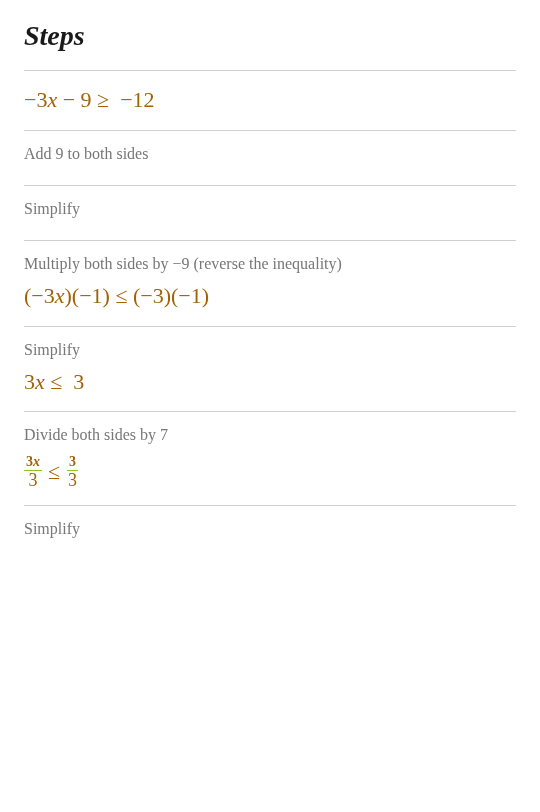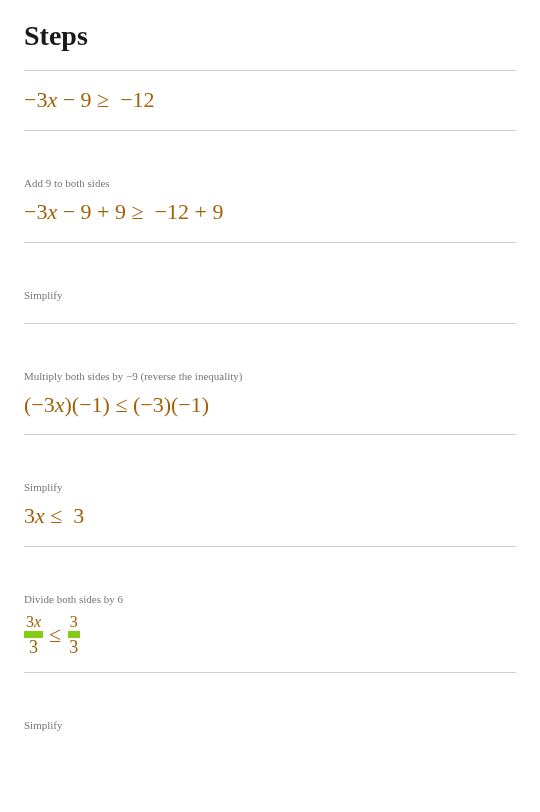--- a/index.html
+++ b/index.html
@@ -16,55 +16,56 @@
       color: #1a1a1a;
       padding: 20px 24px;
     }
 
     .page-title {
       font-size: 28px;
       font-weight: bold;
       color: #1a1a1a;
       margin-bottom: 18px;
       font-family: Georgia, serif;
+      font-style: italic;
     }
 
     .step-block {
       border-top: 1px solid #d0d0d0;
       padding: 14px 0;
     }
 
     .step-label {
-      font-size: 11px;
+      font-size: 16px;
       color: #777777;
       margin-bottom: 8px;
       font-family: Georgia, serif;
-      margin-top: 32px;
     }
 
     .step-expression {
       font-size: 22px;
       color: #a16207;
       font-family: Georgia, serif;
       line-height: 1.4;
     }
 
     .fraction {
       display: inline-flex;
       flex-direction: column;
       align-items: center;
       vertical-align: middle;
       font-size: 18px;
       line-height: 1.1;
     }
 
     .fraction .numerator {
-      border-bottom: 7px solid #84cc16;
+      border-bottom: 1px solid #84cc16;
       padding: 0 2px;
-      font-size: 16px;
+      font-size: 14px;
+      font-weight: bold;
     }
 
     .fraction .denominator {
       padding: 0 2px;
       font-size: 18px;
     }
 
     .fraction-expr {
       display: inline-flex;
       align-items: center;
@@ -78,23 +79,20 @@
 <h1 class="page-title">Steps</h1>
 
 <div class="step-block">
   <div class="step-expression">
     −3<i>x</i> − 9 ≥ &nbsp;−12
   </div>
 </div>
 
 <div class="step-block">
   <div class="step-label">Add 9 to both sides</div>
-  <div class="step-expression">
-    −3<i>x</i> − 9 + 9 ≥ &nbsp;−12 + 9
-  </div>
 </div>
 
 <div class="step-block">
   <div class="step-label">Simplify</div>
 </div>
 
 <div class="step-block">
   <div class="step-label">Multiply both sides by −9 (reverse the inequality)</div>
   <div class="step-expression">
     (−3<i>x</i>)(−1) ≤ (−3)(−1)
@@ -102,21 +100,21 @@
 </div>
 
 <div class="step-block">
   <div class="step-label">Simplify</div>
   <div class="step-expression">
     3<i>x</i> ≤ &nbsp;3
   </div>
 </div>
 
 <div class="step-block">
-  <div class="step-label">Divide both sides by 6</div>
+  <div class="step-label">Divide both sides by 7</div>
   <div class="step-expression fraction-expr">
     <span class="fraction">
       <span class="numerator">3<i>x</i></span>
       <span class="denominator">3</span>
     </span>
     <span>≤</span>
     <span class="fraction">
       <span class="numerator">3</span>
       <span class="denominator">3</span>
     </span>

